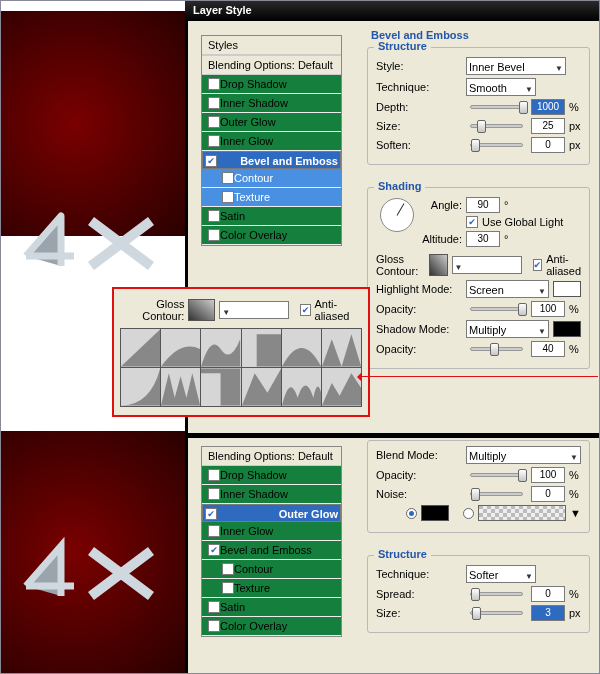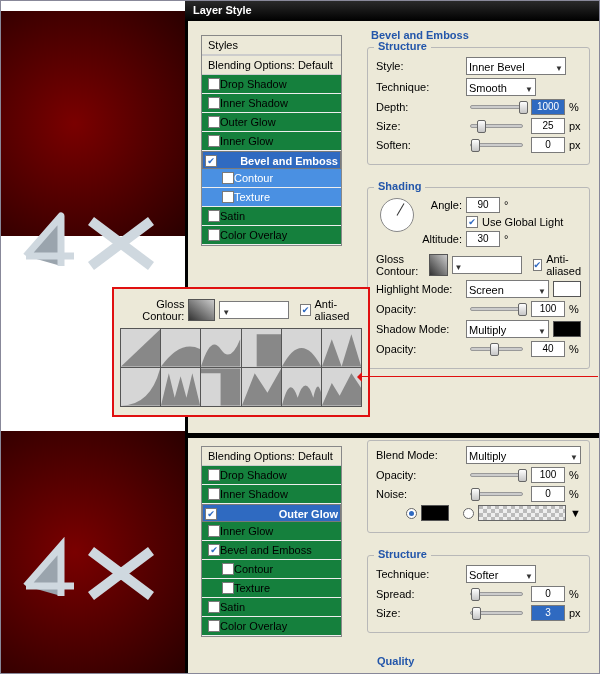--- a/index.html
+++ b/index.html
@@ -349,15 +349,14 @@
         </div>
       <div class="fieldrow">
           <span class="lbl">Size:</span>
           <div class="slider">
             <div class="thumb" style="left:2%"></div>
           </div>
           <div class="num hi">3</div>
           <span class="unit">px</span>
         </div>
     </div>
-    <div class="heading" style="margin-left:6px">Quality</div>
   </div>
 </div>
 
 </body></html>

